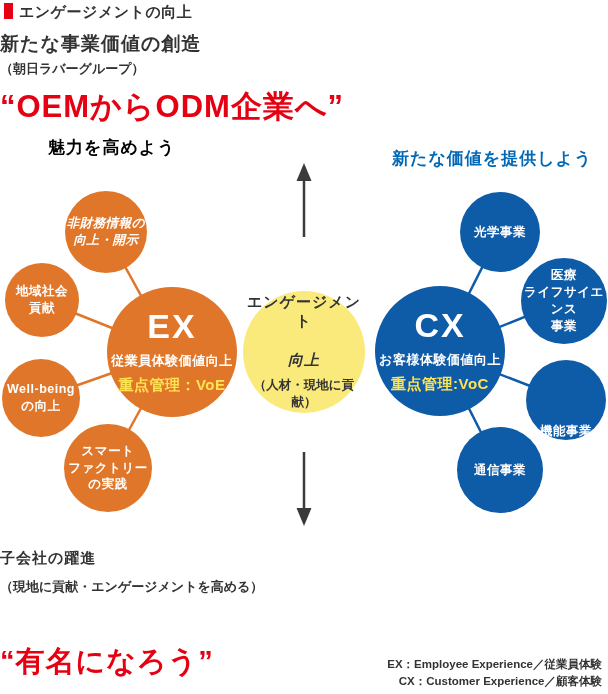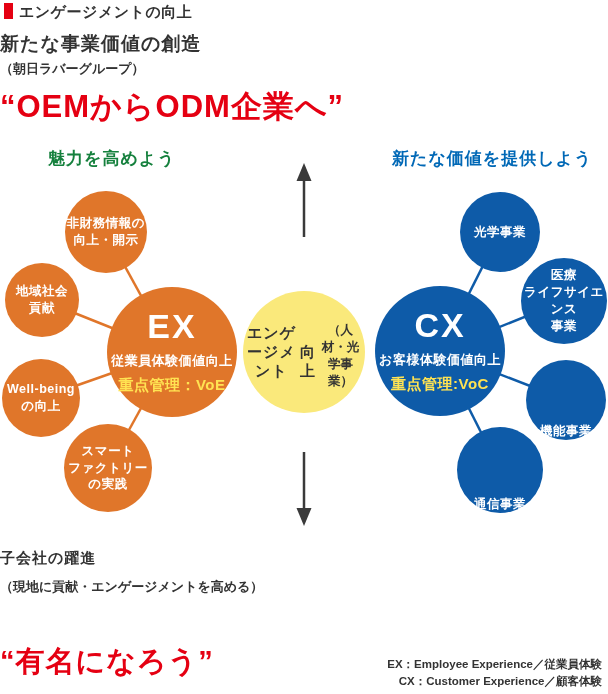--- a/index.html
+++ b/index.html
@@ -15,39 +15,39 @@
   .cline{position:absolute;left:0;width:608px;text-align:left;color:#333;font-weight:bold;}
   .t-title{top:31px;font-size:19px;letter-spacing:1px;}
   .t-sub{top:60px;font-size:13px;}
   .t-slogan{top:86px;font-size:31px;color:#E50012;letter-spacing:1px;}
   .b-title{top:549px;font-size:15px;letter-spacing:1px;}
   .b-sub{top:578px;font-size:13px;}
   .b-slogan{top:604px;font-size:29px;color:#E50012;letter-spacing:1px;margin-top:38px;}
 
   
   .caption{position:absolute;font-size:17px;font-weight:bold;letter-spacing:1px;}
-  .cap-left{left:48px;top:147px;color:#15803d;}
+  .cap-left{left:48px;top:136px;color:#000000;}
   .cap-right{left:392px;top:147px;color:#0068B6;}
 
   
   .wires{position:absolute;left:0;top:0;z-index:0;}
 
   
   .circle{position:absolute;border-radius:50%;z-index:1;display:flex;align-items:center;justify-content:center;
           text-align:center;font-weight:bold;color:#fff;box-sizing:border-box;}
   .orange{background:#E0762A;}
   .blue{background:#0E5BA8;}
   .sat{font-size:12.5px;line-height:1.35;white-space:pre-line;letter-spacing:.5px;}
   .hub{flex-direction:column;}
   .hub .hub-title{font-size:34px;line-height:1;letter-spacing:2px;}
   .hub .hub-sub{font-size:13px;margin-top:9px;letter-spacing:.5px;}
   .hub .hub-hl{font-size:15px;margin-top:6px;color:#FFE352;letter-spacing:.5px;}
-  .center-circle{background:#FAE97B;color:#333;flex-direction:row;}
+  .center-circle{background:#FAE97B;color:#333;flex-direction:column;}
   .center-circle .c1{font-size:15px;letter-spacing:1px;}
-  .center-circle .c2{font-size:15px;margin-top:20px;letter-spacing:1px;}
+  .center-circle .c2{font-size:15px;margin-top:20px;letter-spacing:1px;font-style:italic;}
   .center-circle .c3{font-size:12.5px;margin-top:7px;}
 
   
   .legend{position:absolute;right:6px;text-align:right;font-size:11.5px;font-weight:bold;color:#333;}
   .leg1{top:657px;}
   .leg2{top:674px;}
 </style>
 </head>
 <body>
 
@@ -85,21 +85,21 @@
     <div class="htext">エンゲージメントの向上</div>
   </div>
 
   <div class="cline t-title">新たな事業価値の創造</div>
   <div class="cline t-sub">（朝日ラバーグループ）</div>
   <div class="cline t-slogan">“OEMからODM企業へ”</div>
 
   <div class="caption cap-left">魅力を高めよう</div>
   <div class="caption cap-right">新たな価値を提供しよう</div>
 
-  <div class="circle orange sat" style="left:65px;top:191px;width:82px;height:82px;">
+  <div class="circle orange sat" style="left:65px;top:191px;width:82px;height:82px;font-style:italic;">
     <span>非財務情報の
 向上・開示</span>
   </div>
   <div class="circle orange sat" style="left:5px;top:263px;width:74px;height:74px;">
     <span>地域社会
 貢献</span>
   </div>
   <div class="circle orange sat" style="left:2px;top:359px;width:78px;height:78px;">
     <span>Well-being
 の向上</span>
@@ -112,41 +112,41 @@
 
   <div class="circle orange hub" style="left:107px;top:287px;width:130px;height:130px;">
     <div class="hub-title">EX</div>
     <div class="hub-sub">従業員体験価値向上</div>
     <div class="hub-hl">重点管理：VoE</div>
   </div>
 
   <div class="circle center-circle" style="left:243px;top:291px;width:122px;height:122px;">
     <div class="c1">エンゲージメント</div>
     <div class="c2">向上</div>
-    <div class="c3">（人材・光学事業）</div>
+    <div class="c3">（人材・現地に貢献）</div>
   </div>
 
   <div class="circle blue hub" style="left:375px;top:286px;width:130px;height:130px;">
     <div class="hub-title">CX</div>
     <div class="hub-sub">お客様体験価値向上</div>
     <div class="hub-hl">重点管理:VoC</div>
   </div>
 
   <div class="circle blue sat" style="left:460px;top:192px;width:80px;height:80px;">
     <span>光学事業</span>
   </div>
   <div class="circle blue sat" style="left:521px;top:258px;width:86px;height:86px;">
     <span>医療
 ライフサイエンス
 事業</span>
   </div>
   <div class="circle blue sat" style="left:526px;top:360px;width:80px;height:80px;align-items:flex-end;">
     <span>機能事業</span>
   </div>
-  <div class="circle blue sat" style="left:457px;top:427px;width:86px;height:86px;align-items:flex-end;">
+  <div class="circle blue sat" style="left:457px;top:427px;width:86px;height:86px;">
     <span>通信事業</span>
   </div>
 
   <div class="cline b-title">子会社の躍進</div>
   <div class="cline b-sub">（現地に貢献・エンゲージメントを高める）</div>
   <div class="cline b-slogan">“有名になろう”</div>
 
   <div class="legend leg1">EX：Employee Experience／従業員体験</div>
   <div class="legend leg2">CX：Customer Experience／顧客体験</div>
 

